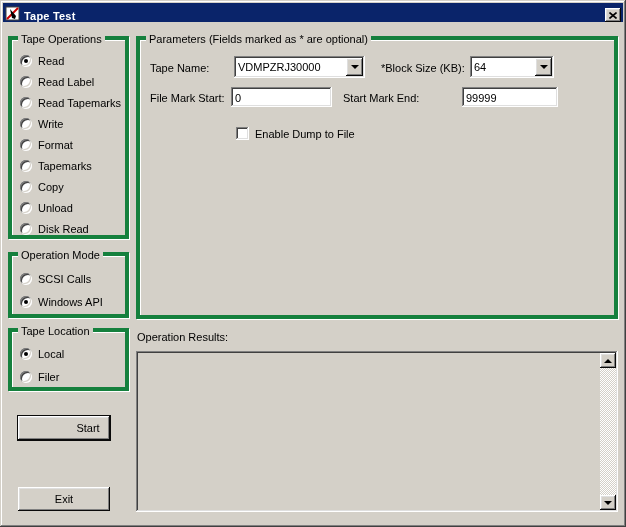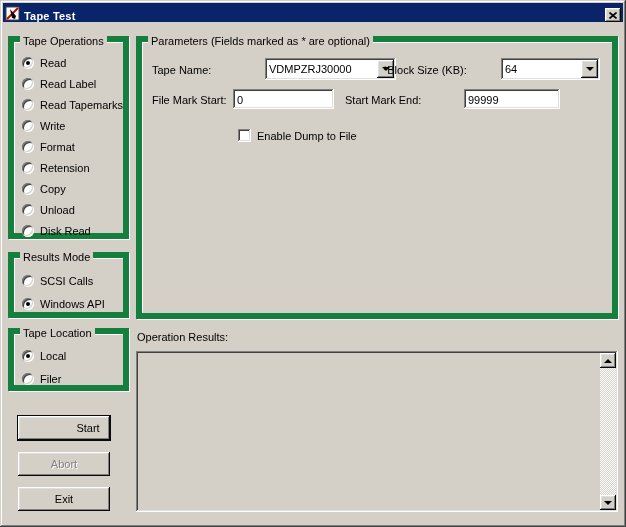--- a/index.html
+++ b/index.html
@@ -31,21 +31,21 @@
                 inset -2px -2px #808080, inset 2px 2px #dfdfdf;
     border:none;
   }
   .sunken {
     background:#fff;
     box-shadow: inset -1px -1px #fff, inset 1px 1px #808080,
                 inset -2px -2px #dfdfdf, inset 2px 2px #404040;
     border:none;
   }
   .groupbox {
-    position:absolute; border:6px solid #15803d;
+    position:absolute; border:4px solid #15803d;
     box-shadow: 1px 1px 0 #ffffff, inset 1px 1px 0 #ffffff;
   }
   .legend {
     position:absolute; top:-7px; left:6px; background:#d4d0c8; padding:0 3px;
     line-height:12px; white-space:nowrap;
   }
   
   .opt-col { position:absolute; left:8px; right:2px; display:flex; flex-direction:column; }
   .opt-row { display:flex; height:12px; }
   .radio {
@@ -71,21 +71,21 @@
     border:none; padding:0;
   }
   .pushbtn.default {
     box-shadow: 0 0 0 1px #0a0a0a, inset -1px -1px #0a0a0a, inset 1px 1px #fff,
                 inset -2px -2px #808080, inset 2px 2px #dfdfdf;
     padding-left: 48px;
   }
   .pushbtn.on { color:#808080; text-shadow:1px 1px 0 #fff; }
   
   .flabel { position:absolute; line-height:12px; white-space:nowrap; }
-  .combo { position:absolute; height:22px;margin-left:29px; }
+  .combo { position:absolute; height:22px; }
   .combo-value { position:absolute; left:4px; top:5px; line-height:12px; }
   .combo-btn {
     position:absolute; top:2px; right:2px; bottom:2px; width:17px;
     display:flex; align-items:center; justify-content:center;
   }
   .tri-down { width:0; height:0; border:4px solid transparent; border-bottom:none; border-top:4px solid #000; }
   .tri-up   { width:0; height:0; border:4px solid transparent; border-top:none; border-bottom:4px solid #000; }
   .textfield {
     position:absolute; height:20px; background:#fff; border:none;
     font-family:inherit; font-size:11px; color:#000; padding:2px 4px 0 4px;
@@ -151,39 +151,39 @@
       <div class="opt-row">
         <span class="radio"></span>
         <span class="opt-label">Write</span>
       </div>
       <div class="opt-row">
         <span class="radio"></span>
         <span class="opt-label">Format</span>
       </div>
       <div class="opt-row">
         <span class="radio"></span>
-        <span class="opt-label">Retension</span>
+        <span class="opt-label">Tapemarks</span>
       </div>
       <div class="opt-row">
         <span class="radio"></span>
         <span class="opt-label">Copy</span>
       </div>
       <div class="opt-row">
         <span class="radio"></span>
         <span class="opt-label">Unload</span>
       </div>
       <div class="opt-row">
         <span class="radio"></span>
         <span class="opt-label">Disk Read</span>
       </div>
     </div>
   </div>
 
   <div class="groupbox" style="left:8px; top:252px; width:121px; height:66px;">
-    <span class="legend">Results Mode</span>
+    <span class="legend">Operation Mode</span>
     <div class="opt-col" style="top:17px; gap:11px;">
       <div class="opt-row">
         <span class="radio"></span>
         <span class="opt-label">SCSI Calls</span>
       </div>
       <div class="opt-row">
         <span class="radio on"></span>
         <span class="opt-label">Windows API</span>
       </div>
     </div>
@@ -197,36 +197,35 @@
         <span class="opt-label">Local</span>
       </div>
       <div class="opt-row">
         <span class="radio"></span>
         <span class="opt-label">Filer</span>
       </div>
     </div>
   </div>
 
   <button class="pushbtn default" style="top:416px;">Start</button>
-  <button class="pushbtn on" style="top:452px;">Abort</button>
   <button class="pushbtn" style="top:487px;">Exit</button>
 
   <div class="groupbox" style="left:136px; top:36px; width:482px; height:283px;">
     <span class="legend">Parameters (Fields marked as * are optional)</span>
 
     <span class="flabel" style="left:10px; top:22px;">Tape Name:</span>
     <div class="combo sunken" style="left:94px; top:16px; width:131px;">
       <span class="combo-value">VDMPZRJ30000</span>
       <span class="combo-btn raised">
         <span class="tri-down"></span>
       </span>
     </div>
 
     <span class="flabel" style="left:241px; top:22px;">*Block Size (KB):</span>
-    <div class="combo sunken" style="left:330px; top:16px; width:99px;">
+    <div class="combo sunken" style="left:330px; top:16px; width:84px;">
       <span class="combo-value">64</span>
       <span class="combo-btn raised">
         <span class="tri-down"></span>
       </span>
     </div>
 
     <span class="flabel" style="left:10px; top:52px;">File Mark Start:</span>
     <input class="textfield" style="left: 91px; top: 47px; width: 101px;" value="0">
 
     <span class="flabel" style="left:203px; top:52px;">Start Mark End:</span>

